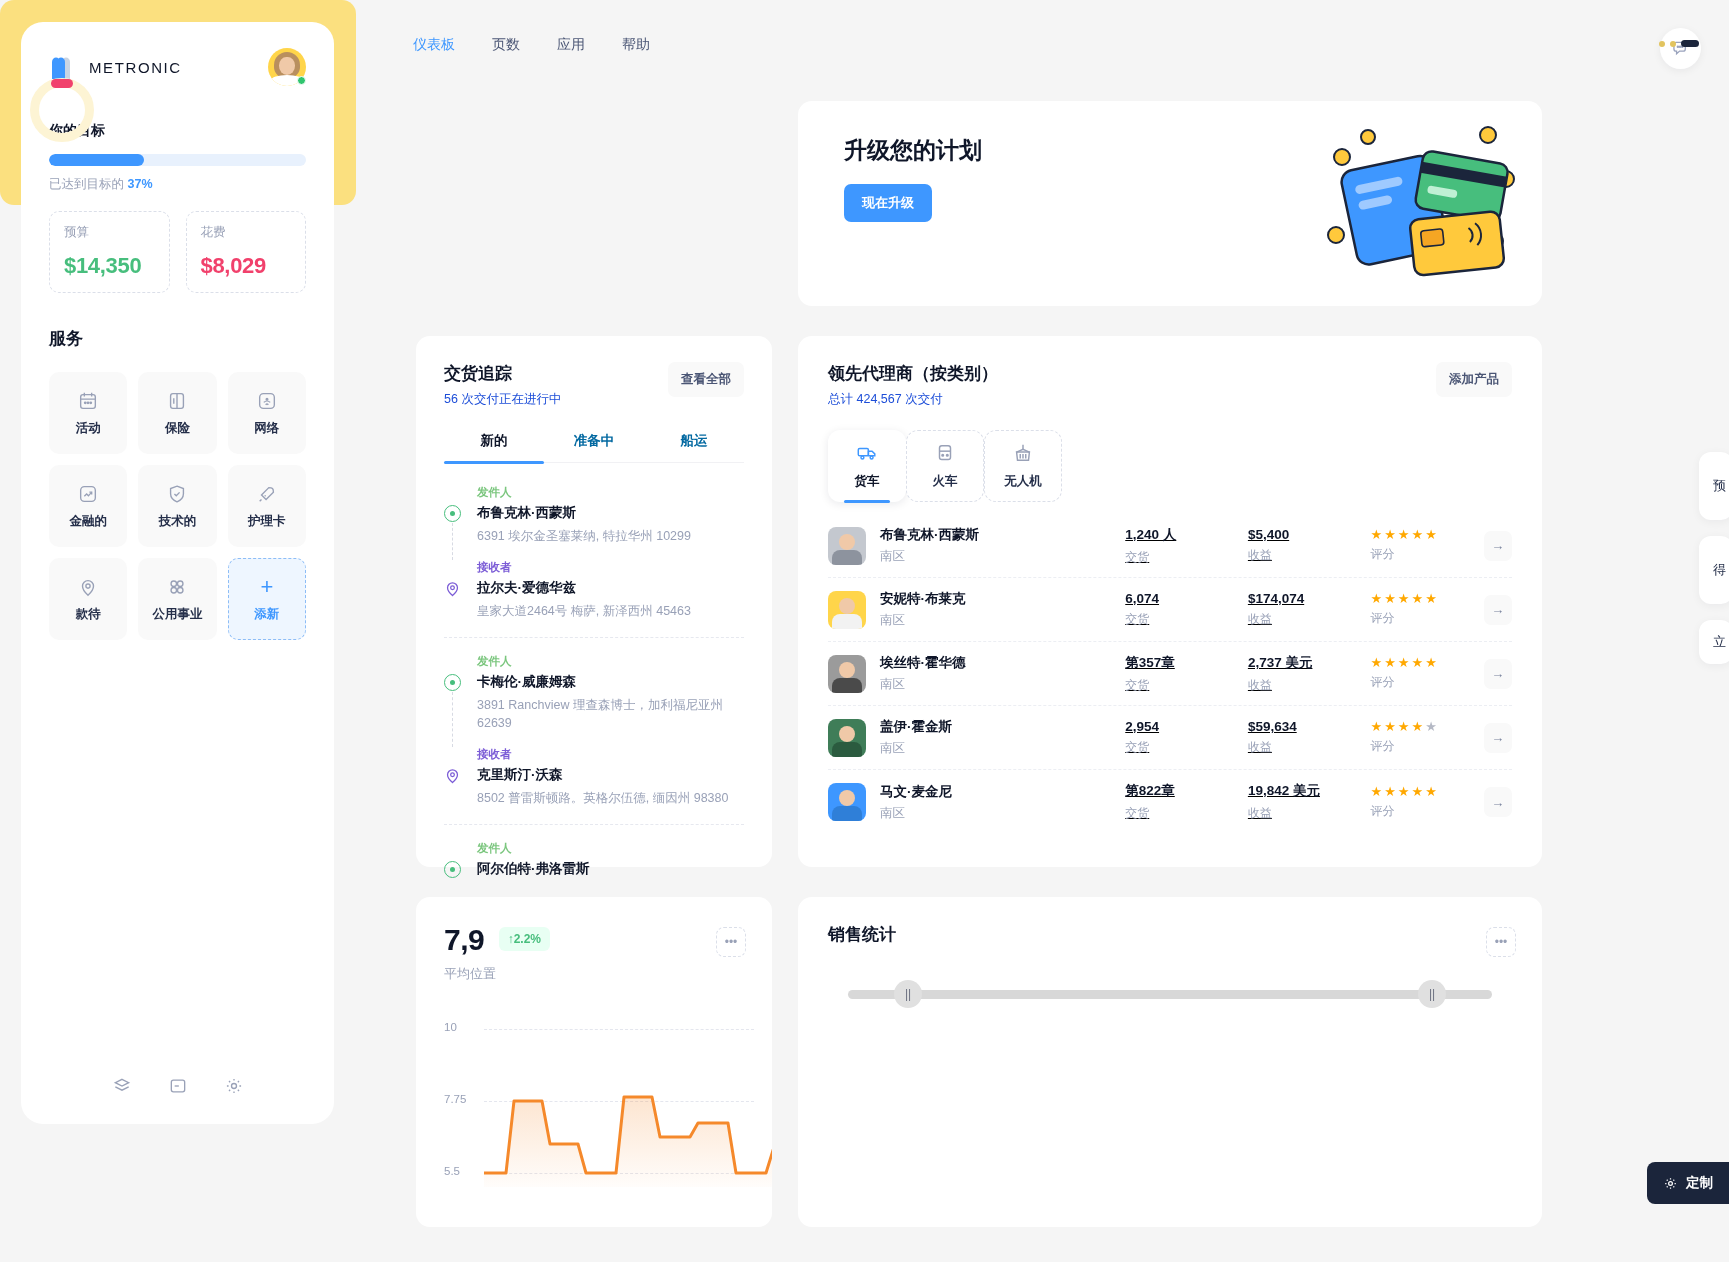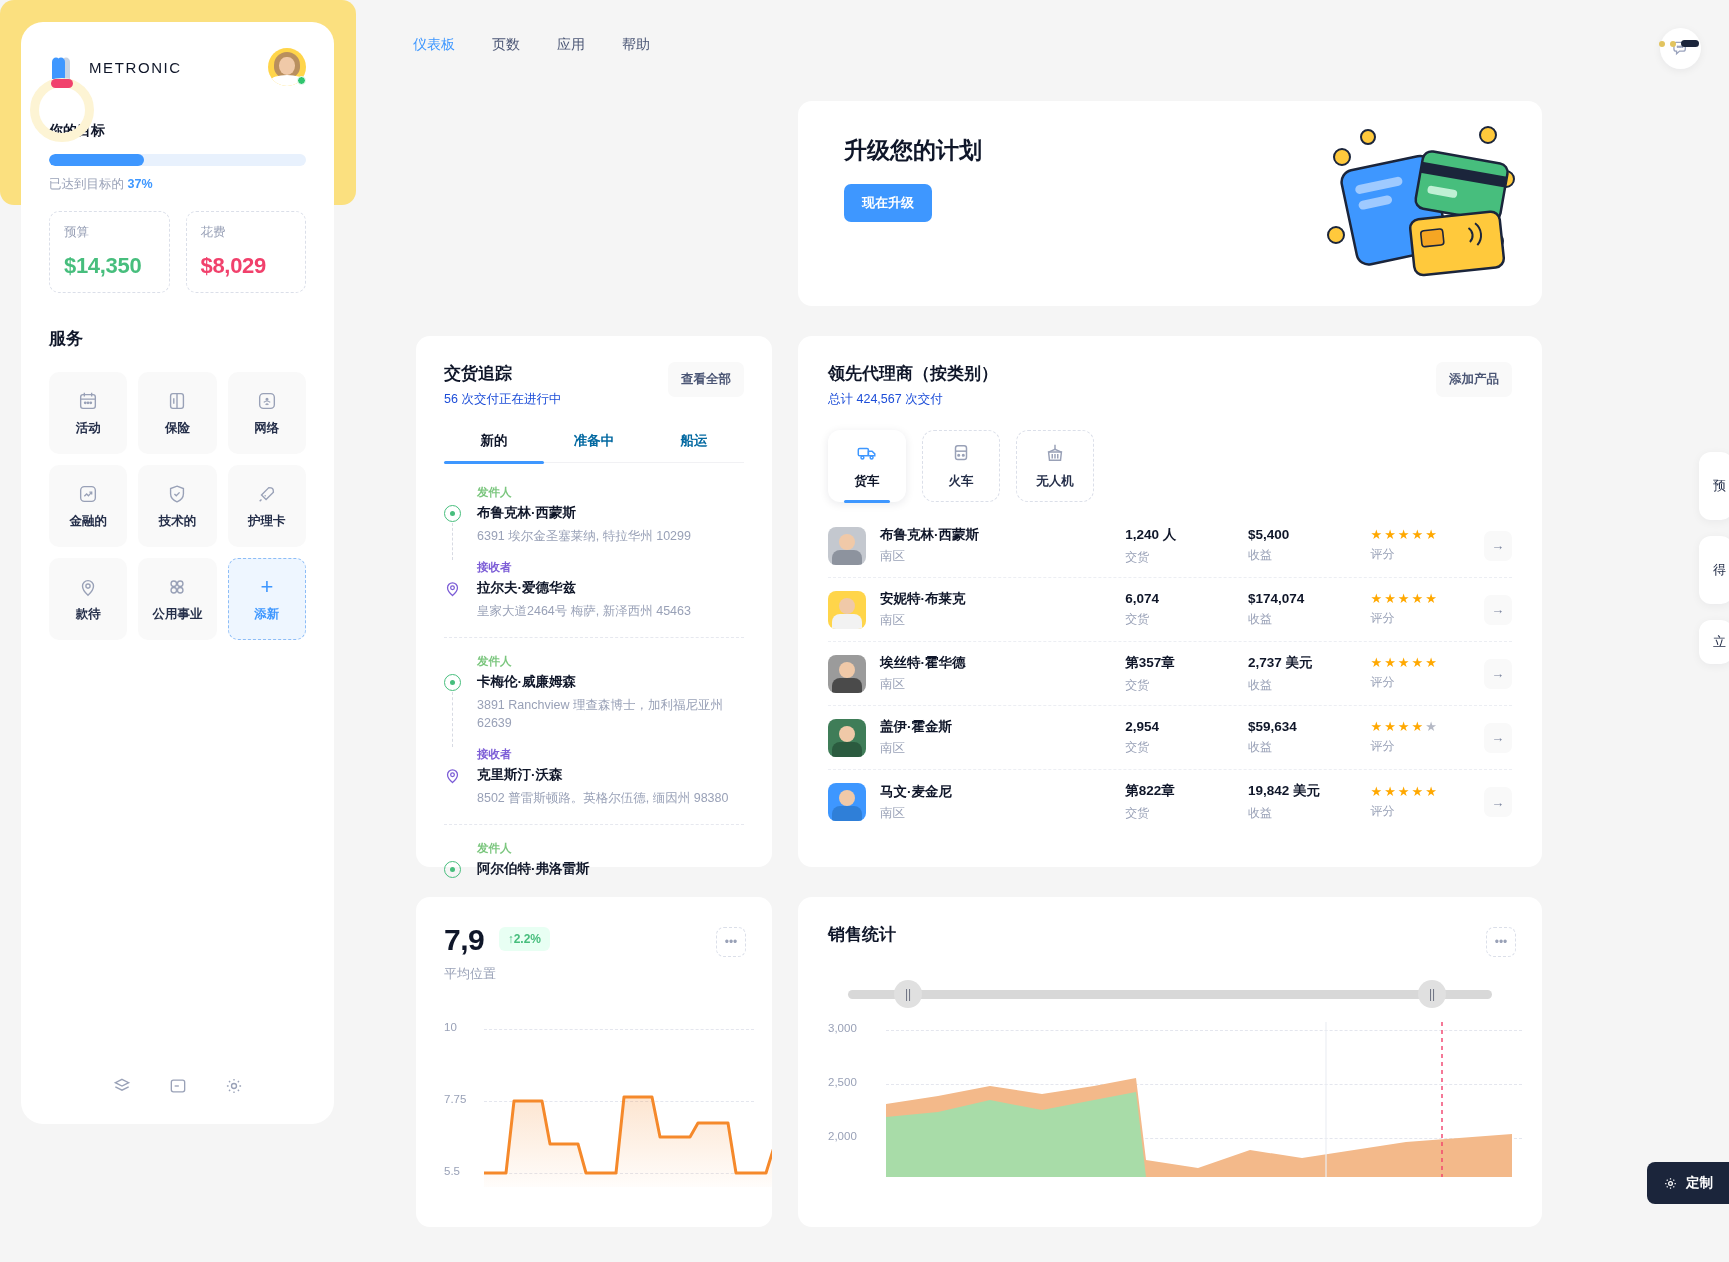--- a/index.html
+++ b/index.html
@@ -186,21 +186,21 @@
     border-left: 1.4px dashed #d7dae3;
   }
   .tl-kind { font-size: 11.5px; font-weight: bold; margin-bottom: 4px; }
   .tl-kind.from { color: #7bc67e; }
   .tl-kind.to { color: #7b5cd6; }
   .tl-name { font-size: 13.5px; font-weight: bold; color: #0f1629; }
   .tl-addr { margin-top: 5px; font-size: 12.5px; color: #99a1b7; line-height: 1.5; }
 
   
   .card-agents { left: 798px; top: 336px; width: 744px; height: 531px; padding: 26px 30px 0 30px; }
-  .mode-row { margin-top: 22px; display: flex; gap: 16px; }
+  .mode-row { margin-top: 22px; display: flex; }
   .mode {
     width: 78px; height: 72px; border-radius: 12px;
     border: 1.4px dashed #dbdfe9; background: #fff;
     display: flex; flex-direction: column; align-items: center;
     justify-content: center; gap: 9px; cursor: pointer; position: relative;
   }
   .mode.active { border: none; box-shadow: 0 2px 10px rgba(15,22,41,0.09); }
   .mode.active::after {
     content: ""; position: absolute; left: 16px; right: 16px; bottom: -1px;
     height: 3px; background: #3e97ff; border-radius: 2px;
@@ -218,21 +218,21 @@
   .agent-row:last-child { border-bottom: none; }
   .ag-av {
     width: 38px; height: 38px; border-radius: 8px; overflow: hidden;
     flex-shrink: 0; position: relative;
   }
   .ag-head { position: absolute; left: 11px; top: 7px; width: 16px; height: 16px; border-radius: 50%; background: #f0c9a8; }
   .ag-body { position: absolute; left: 4px; bottom: 0; width: 30px; height: 15px; border-radius: 8px 8px 0 0; }
   .ag-main { margin-left: 14px; width: 260px; }
   .ag-name { font-size: 13.5px; font-weight: bold; color: #0f1629; }
   .ag-region { margin-top: 4px; font-size: 12.5px; color: #99a1b7; }
-  .ag-col { width: 130px; }
+  .ag-col { width: 130px; text-decoration: underline; }
   .ag-val { font-size: 13.5px; font-weight: 600; color: #0f1629; }
   .ag-cap { margin-top: 5px; font-size: 12px; color: #99a1b7; }
   .ag-rate { width: 120px; }
   .stars { display: flex; gap: 2px; }
   .star { font-size: 13px; color: #ffa800; line-height: 1; }
   .star.off { color: #b5b9c5; }
   .go-btn {
     width: 30px; height: 30px; border-radius: 7px; background: #f9f9f9;
     display: flex; align-items: center; justify-content: center;
     color: #78829d; font-size: 13px; cursor: pointer; border: none;
@@ -871,34 +871,20 @@
     <button class="dots-btn">
       <span>•••</span>
     </button>
 
     <div class="slider-row">
       <div class="slider-track"></div>
       <div class="slider-handle" style="left:66px">||</div>
       <div class="slider-handle" style="right:66px">||</div>
     </div>
 
-    <div class="plot" style="margin-top:14px;height:155px">
-      <div class="ylab" style="top:0px">3,000</div>
-      <div class="gline" style="left:58px;top:8px"></div>
-      <div class="ylab" style="top:54px">2,500</div>
-      <div class="gline" style="left:58px;top:62px"></div>
-      <div class="ylab" style="top:108px">2,000</div>
-      <div class="gline" style="left:58px;top:116px"></div>
-      <svg width="626" height="155" viewBox="0 0 626 155" style="position:absolute;left:58px;top:0">
-        <path d="M0,82 L52,74 L104,64 L156,72 L208,64 L250,56 L260,138 L312,146 L364,128 L416,136 L468,128 L520,120 L626,112 L626,155 L0,155 Z" fill="#f3b98a"></path>
-        <path d="M0,95 L52,90 L104,78 L156,88 L208,78 L250,70 L260,155 L626,155 L0,155 Z" fill="#a8dca8"></path>
-        <line x1="556" y1="0" x2="556" y2="155" stroke="#f1416c" stroke-width="1.4" stroke-dasharray="4 4"></line>
-        <line x1="440" y1="0" x2="440" y2="155" stroke="#eceef3" stroke-width="1.2"></line>
-      </svg>
-    </div>
   </section>
 
   <div class="peek peek1">
     <span>预</span>
   </div>
   <div class="peek peek2">
     <span>得</span>
   </div>
   <div class="peek peek3">
     <span>立</span>

